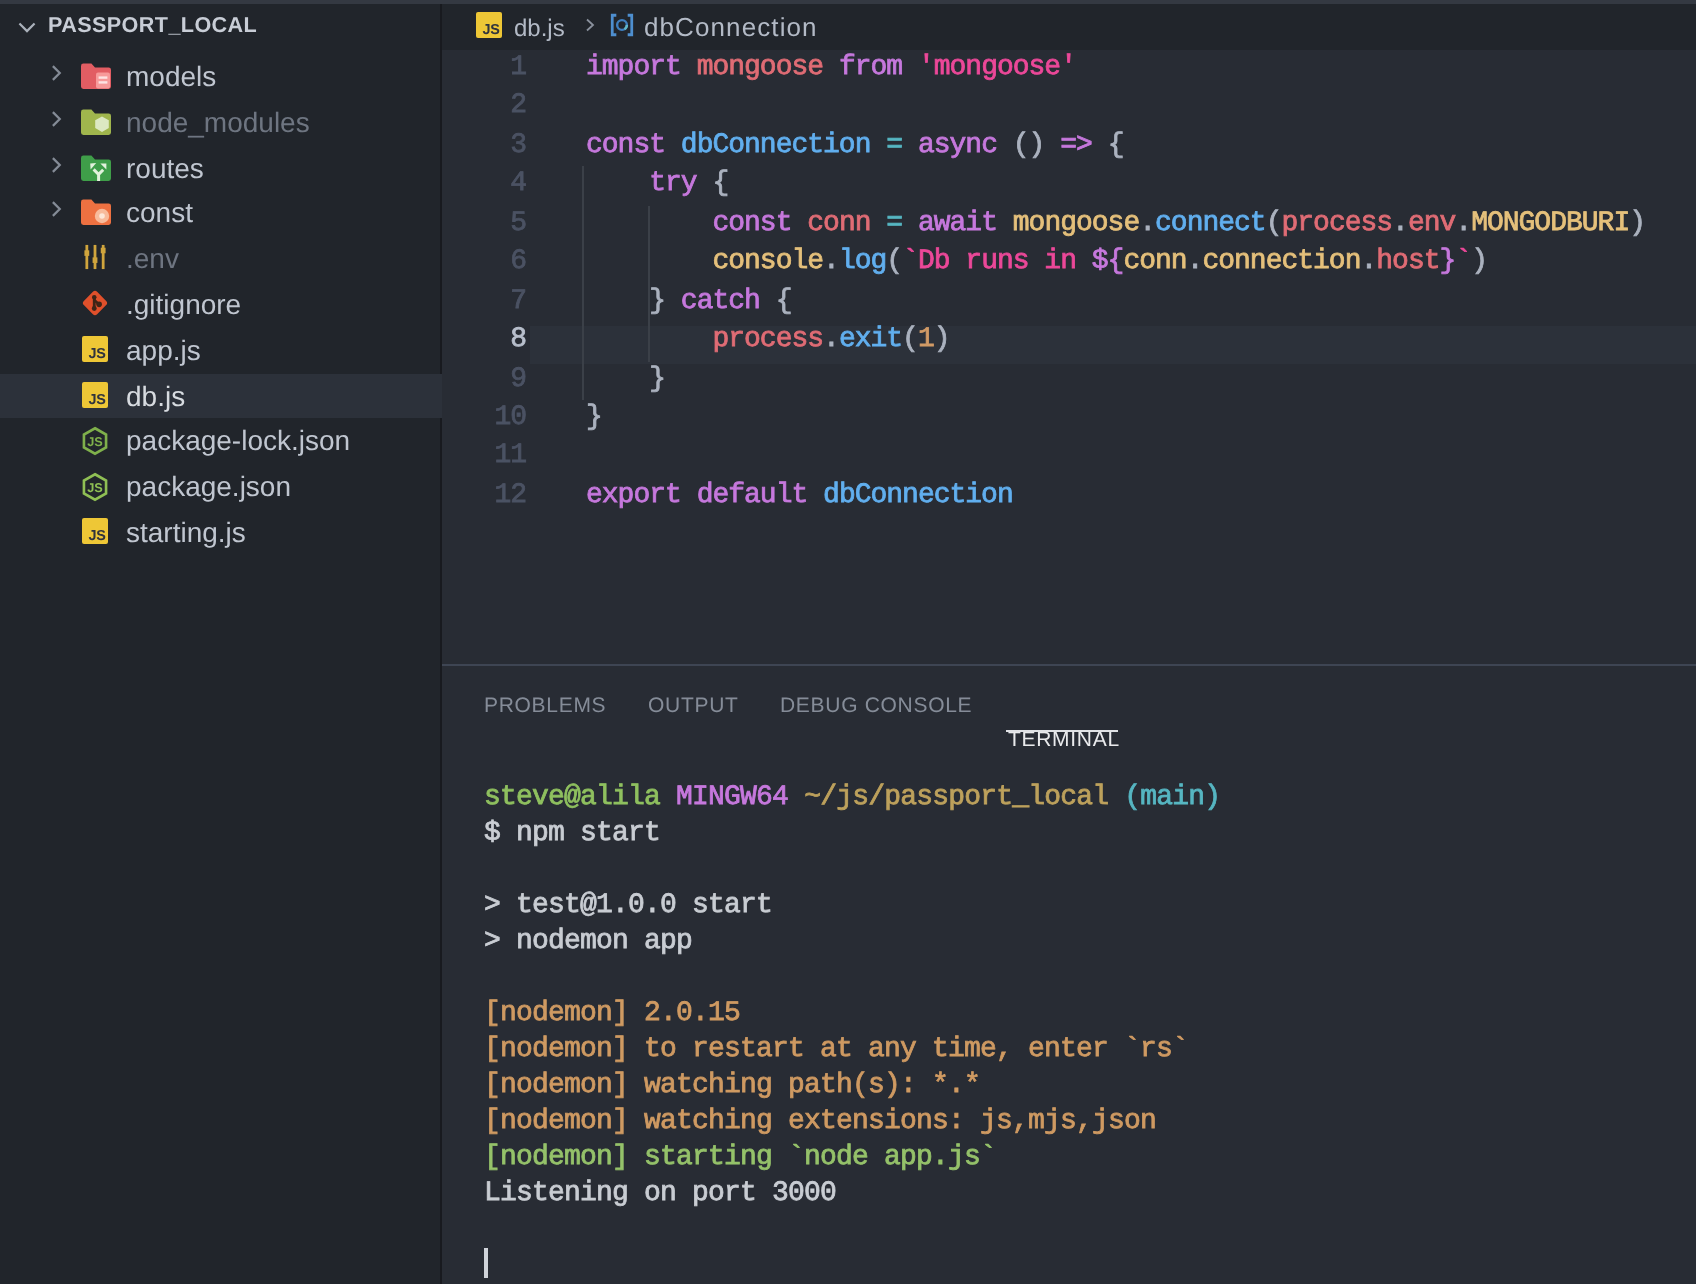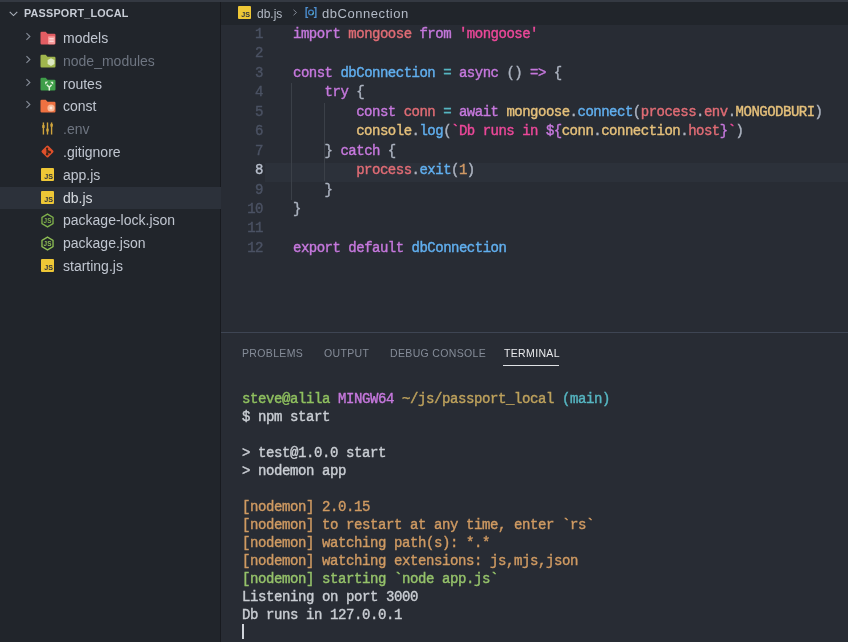--- a/index.html
+++ b/index.html
@@ -24,21 +24,21 @@
   .cl .ln { display:inline-block; width:42px; text-align:right; color:#4b5263; letter-spacing:-0.5px; }
   .cl .ct { position:absolute; left:72px; top:0; }
   .hl8 { position:absolute; left:44px; right:0; top:137.5px; height:19.6px; background:#2c313a; }
   .guide { position:absolute; width:1px; background:#3b4048; }
   .p { color:#c678dd;margin-top:32px; } .r { color:#e06c75; } .g { color:#ec4899; }
   .b { color:#61afef; } .c { color:#56b6c2; } .o { color:#d19a66; }
   .y { color:#e5c07b; } .w { color:#abb2bf; }
   
   .panel { position:absolute; left:0; top:331.5px; width:627px; height:265px; background:#282c34; border-top:1.5px solid #3e4553; }
   .ptab { position:absolute; top:14px; font-size:10.5px; letter-spacing:.35px; color:#858c98; }
-  .ptab.act { color:#e9eaec; }
+  .ptab.act { color:#e9eaec;margin-top:17px; }
   .underl { position:absolute; top:32px; height:1.5px; background:#e0e2e5; }
   .term { position:absolute; left:21px; top:57px; font-family:"Liberation Mono", monospace; font-size:14px; letter-spacing:-0.4px; color:#c9cdd3; -webkit-text-stroke:0.4px; }
   .tl { height:18px; line-height:18px; white-space:pre; }
   .cursor { position:absolute; left:21px; top:291px; width:1.5px; height:15px; background:#d0d4da; }
 </style>
 </head>
 <body>
 <div class="app">
   <div style="position:absolute;left:0;top:0;width:848px;height:2px;background:#343942;z-index:9"></div>
 
@@ -203,18 +203,17 @@
         <div class="tl"></div>
         <div class="tl">&gt; test@1.0.0 start</div>
         <div class="tl">&gt; nodemon app</div>
         <div class="tl"></div>
         <div class="tl" style="color:#cf9a62">[nodemon] 2.0.15</div>
         <div class="tl" style="color:#cf9a62">[nodemon] to restart at any time, enter `rs`</div>
         <div class="tl" style="color:#cf9a62">[nodemon] watching path(s): *.*</div>
         <div class="tl" style="color:#cf9a62">[nodemon] watching extensions: js,mjs,json</div>
         <div class="tl" style="color:#95c26a">[nodemon] starting `node app.js`</div>
         <div class="tl">Listening on port 3000</div>
-        <div class="tl">Db runs in 127.0.0.1</div>
       </div>
       <div class="cursor"></div>
     </div>
   </div>
 </div>
 
 </body></html>

